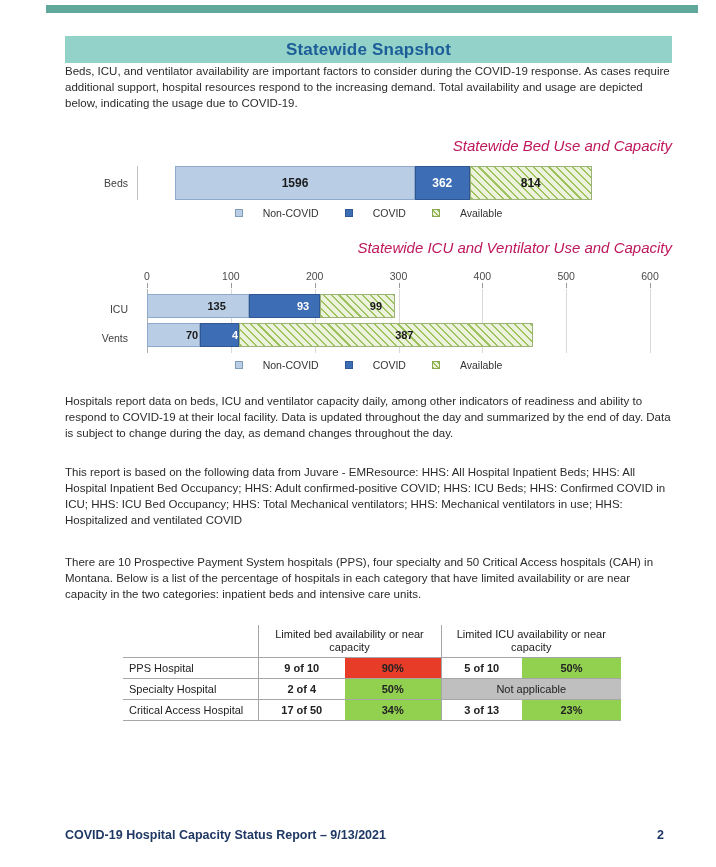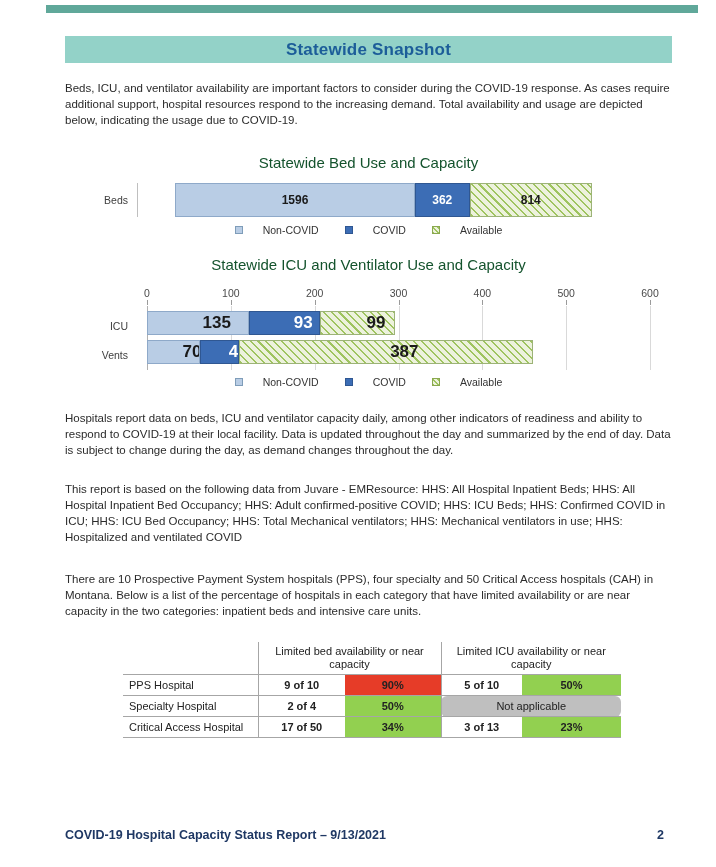--- a/index.html
+++ b/index.html
@@ -16,39 +16,39 @@
   .top-strip { height:8px; background:#60A89A; margin:5px 18px 0 46px; }
 
   .content { padding:0 44px 0 65px; }
 
   .banner {
     margin-top:23px; height:27px; background:#93D2C8;
     display:flex; align-items:center; justify-content:center;
   }
   .banner span { font-size:17px; font-weight:bold; color:#1C5D99; letter-spacing:0.2px; }
 
-  p.para { margin-top:17px; font-size:11.5px; line-height:16px; color:#2b2b2b; }
+  p.para { margin-top:0; font-size:11.5px; line-height:16px; color:#2b2b2b; }
   p.para-src { margin-top:23px; }
   p.para-mid { margin-top:22px; }
   p.para-hosp { margin-top:26px; }
 
-  .chart-title { margin-top:26px; text-align:center; font-size:15px; color:#14532d; }
+  .chart-title { margin-top:26px; text-align:right; font-size:15px; color:#be185d;font-style:italic; }
   .chart-title.second { margin-top:20px; }
 
   
   .bar-row { display:flex; align-items:center; margin-top:12px; }
   .cat-label { width:72px; text-align:right; padding-right:9px; font-size:10.5px; color:#404040; }
   .bar-track { width:455px; display:flex; height:34px; border-left:1px solid #bfbfbf; }
   .bar-track.thin { height:24px; border-left:none; }
 
   .seg {
     display:flex; align-items:center; justify-content:center;
     font-weight:bold; font-size:12px; color:#1a1a1a; overflow:hidden;
   }
-  .thin .seg { font-size:17px;padding-left:37px; }
+  .thin .seg { font-size:11px;padding-left:37px; }
   .seg.s0 { background:#B9CDE5; border:1px solid #8EA9C9; }
   .seg.s1 { background:#3C6DB5; border:1px solid #2F5792; color:#ffffff; }
   .seg.s2 {
     background:repeating-linear-gradient(45deg,#9FC45F 0,#9FC45F 1.5px,#EDF2DD 1.5px,#EDF2DD 5.5px);
     border:1px solid #9CB377;
   }
 
   .legend { display:flex; justify-content:center; gap:26px; margin-top:7px; }
   .legend-item { display:flex; align-items:center; gap:20px; font-size:10.5px; color:#333; }
   .swatch { width:8px; height:8px; display:inline-block; }
@@ -216,21 +216,21 @@
         <td class="col-label">PPS Hospital</td>
         <td class="col-count group-sep">9 of 10</td>
         <td class="col-pct" style="background: rgb(230, 60, 40);">90%</td>
         <td class="col-count2 group-sep">5 of 10</td>
         <td class="col-pct2" style="background: rgb(146, 208, 80);">50%</td>
       </tr>
       <tr>
         <td class="col-label">Specialty Hospital</td>
         <td class="col-count group-sep">2 of 4</td>
         <td class="col-pct" style="background: rgb(146, 208, 80);">50%</td>
-        <td class="cell-na group-sep" colspan="2" style="background: rgb(191, 191, 191); border-radius: 6px;">Not applicable</td>
+        <td class="cell-na group-sep" colspan="2" style="background: rgb(191, 191, 191);">Not applicable</td>
       </tr>
       <tr>
         <td class="col-label">Critical Access Hospital</td>
         <td class="col-count group-sep">17 of 50</td>
         <td class="col-pct" style="background: rgb(146, 208, 80);">34%</td>
         <td class="col-count2 group-sep">3 of 13</td>
         <td class="col-pct2" style="background: rgb(146, 208, 80);">23%</td>
       </tr>
     </tbody>
       </table>

